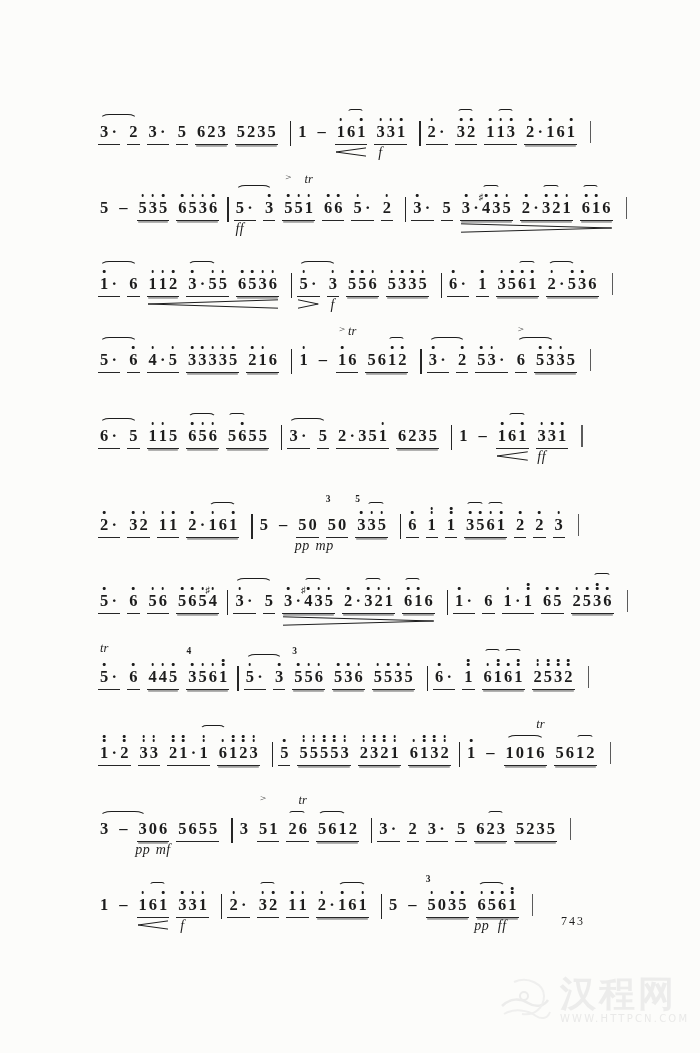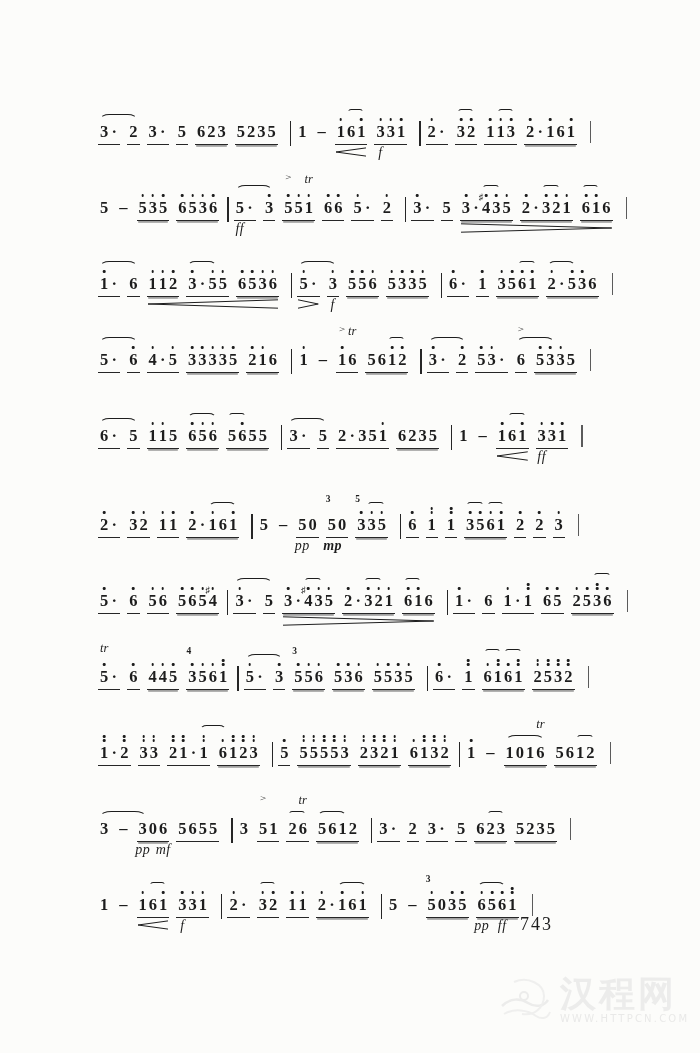--- a/index.html
+++ b/index.html
@@ -24,21 +24,21 @@
   .mark.acc{font-size:11px;margin-bottom:11px;transform:translateX(-50%) scaleY(.75);}
   .grace{position:absolute;right:62%;bottom:calc(100% + 6px);font-size:9.5px;font-weight:700;
          border-bottom-left-radius:60%;}
   .slur{position:absolute;height:9px;border:1.5px solid transparent;border-top-color:#1d1d1d;
         border-radius:50% / 100%;border-bottom:none;}
   .hair{position:absolute;}
   .sub{position:absolute;transform:translateX(-50%);font-style:italic;font-size:14px;
        font-weight:400;letter-spacing:.5px;}
   .bar{flex:none;width:1.4px;height:25px;background:#262626;margin:21px 2px 0 2px;}
   .bar.fin{height:22px;opacity:.75;margin-left:3px;}
-  .pagenum{position:absolute;left:520px;top:914px;font-size:18px;letter-spacing:2px;}
+  .pagenum{position:absolute;left:561px;top:914px;font-size:12px;letter-spacing:2px;}
   .watermark{position:absolute;left:494px;top:968px;display:flex;align-items:center;}
   .wm-text{margin-left:4px;}
   .wm-cn{font-size:36px;font-weight:700;letter-spacing:3px;color:#ececeb;line-height:38px;
          font-family:"DejaVu Sans",sans-serif;}
   .wm-url{font-size:10px;letter-spacing:2.2px;color:#e9e9e8;font-family:"DejaVu Sans",sans-serif;}
 </style>
 </head>
 <body>
 
 <div class="page">
@@ -330,21 +330,21 @@
               </div></div><div class="tok"><span class="txt">6</span></div><div class="tok"><span class="txt">1</span><div class="hi">
                 <div class="odot"></div>
               </div></div></div><div class="slur" style="left: 113.5px; width: 25.75px; top: 9px;"></div></div>
         <div class="bar"></div>
         <div class="measure"><div class="beam u0"><div class="tok"><span class="txt">5</span></div></div><div class="beam u0"><div class="tok"><span class="txt">–</span></div></div><div class="beam u1"><div class="tok"><span class="txt">5</span></div><div class="tok"><span class="txt">0</span></div></div><div class="beam u1"><div class="tok"><span class="txt">5</span><div class="grace">3</div></div><div class="tok"><span class="txt">0</span></div></div><div class="beam u2"><div class="tok"><span class="txt">3</span><div class="hi">
                 <div class="odot"></div>
               </div><div class="grace">5</div></div><div class="tok"><span class="txt">3</span><div class="hi">
                 <div class="odot"></div>
               </div></div><div class="tok"><span class="txt">5</span><div class="hi">
                 <div class="odot"></div>
-              </div></div></div><div class="slur" style="left: 112.75px; width: 15.5px; top: 9px;"></div><div class="sub" style="left: 47.625px; top: 45px;">pp</div><div class="sub" style="left: 78px; top: 45px; font-weight: bold;">mp</div></div>
+              </div></div></div><div class="slur" style="left: 112.75px; width: 15.5px; top: 9px;"></div><div class="sub" style="left: 47.625px; top: 45px;">pp</div><div class="sub" style="left: 70px; top: 45px;">mp</div></div>
         <div class="bar"></div>
         <div class="measure"><div class="beam u1"><div class="tok"><span class="txt">6</span><div class="hi">
                 <div class="odot"></div>
               </div></div></div><div class="beam u1"><div class="tok"><span class="txt">1</span><div class="hi">
                 <div class="odot"></div>
                 <div class="odot"></div>
               </div></div></div><div class="beam u1"><div class="tok"><span class="txt">1</span><div class="hi">
                 <div class="odot"></div>
                 <div class="odot"></div>
               </div></div></div><div class="beam u2"><div class="tok"><span class="txt">3</span><div class="hi">

